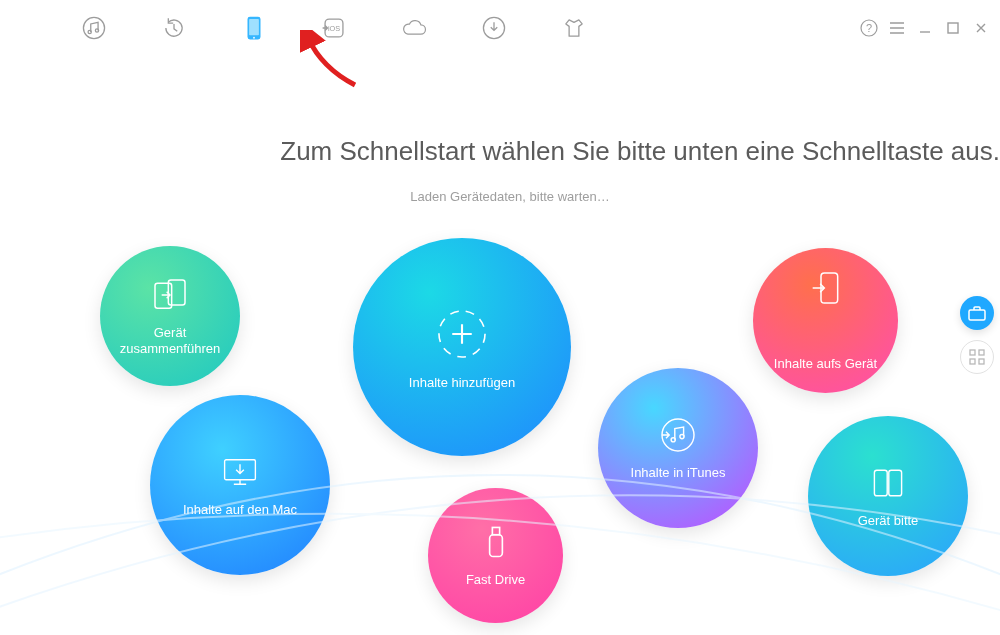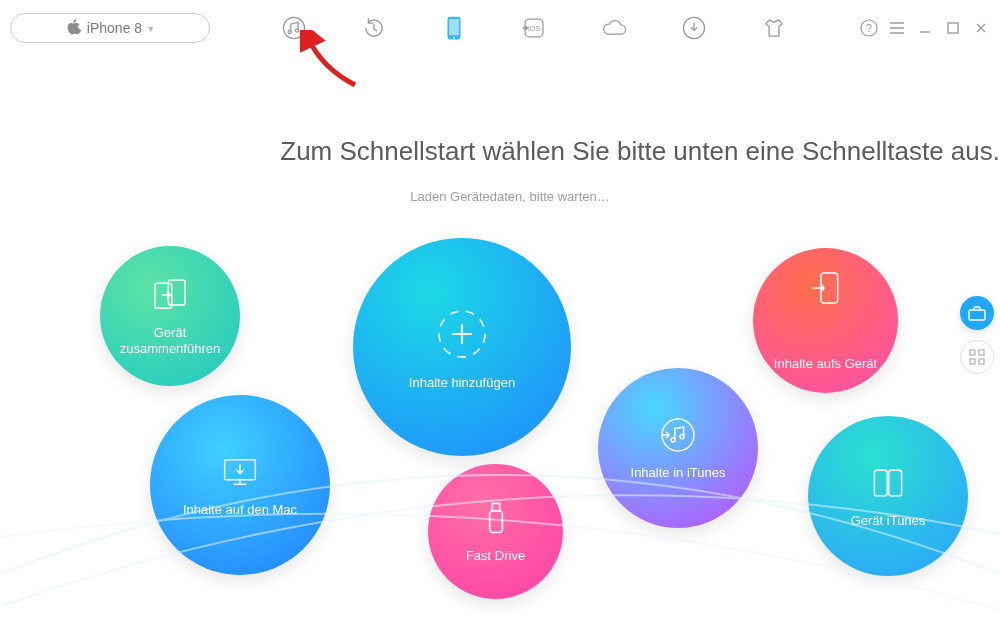--- a/index.html
+++ b/index.html
@@ -93,21 +93,21 @@
   .bubble svg { width:40px; height:40px; stroke:#fff; fill:none; stroke-width:1.8; }
   .bubble .lbl { padding:0 8px; line-height:1.25; }
 
   .b-merge  { left:100px; top:246px; width:140px; height:140px;
               background: radial-gradient(circle at 35% 30%, #5be3a6, #1fc8c2); }
   .b-mac    { left:150px; top:395px; width:180px; height:180px;
               background: radial-gradient(circle at 40% 30%, #3fd0ff, #1f7dff); }
   .b-add    { left:353px; top:238px; width:218px; height:218px;
               background: radial-gradient(circle at 35% 25%, #1cd9e6, #1f87ff); }
   .b-add svg { width:62px; height:62px; }
-  .b-fast   { left:428px; top:464px; width:135px; height:135px;
+  .b-fast   { left:428px; top:488px; width:135px; height:135px;
               background: radial-gradient(circle at 40% 30%, #ff6fa7, #ff3fa5); }
   .b-itunes { left:598px; top:368px; width:160px; height:160px;
               background: radial-gradient(circle at 35% 25%, #48d7ff, #c448ff); }
   .b-todev  { left:753px; top:248px; width:145px; height:145px;
               background: radial-gradient(circle at 40% 25%, #ff6f4d, #ff4db0); gap: 48px; }
   .b-clone  { left:808px; top:416px; width:160px; height:160px;
               background: radial-gradient(circle at 40% 25%, #2be0d0, #2ba0ff); }
 
   
   .sidetab {
@@ -122,29 +122,20 @@
   .st1 { top:296px; background:#1fa8ff; color:#fff; box-shadow:0 3px 8px rgba(0,0,0,0.12);}
   .st2 { top:340px; background:#fff; color:#b8b8b8; border:1px solid #e2e2e2; }
 
   
   .bg-arcs { position:absolute; left:0; bottom:0; width:100%; height:240px; pointer-events:none; opacity:0.55;}
 </style>
 </head>
 <body>
 
 <div class="toolbar">
-  <div class="device-pill">
-    <span class="apple-icon">
-      <svg width="14" height="16" viewBox="0 0 14 16">
-          <path fill="#8b8b8b" d="M10.7 8.5c0-2 1.6-2.9 1.7-3-1-1.4-2.4-1.6-2.9-1.6-1.2-.1-2.4.7-3 .7-.6 0-1.6-.7-2.6-.7C2.5 3.9.6 5.2.6 8c0 1 .2 2 .6 3 .5 1.3 2.2 4.4 4 4.3.9 0 1.5-.6 2.6-.6 1.1 0 1.7.6 2.6.6 1.8 0 3.3-2.9 3.8-4.2-2.4-1.1-2.5-2.5-2.5-2.6zM8.7 2.5C9.5 1.6 9.4.3 9.4.3 8.6.3 7.6.9 7 1.6c-.6.7-.8 1.7-.7 2.1.9.1 1.8-.5 2.4-1.2z"></path>
-        </svg>
-    </span>
-    <span>iPhone 8</span>
-    <span class="chev">▾</span>
-  </div>
 
   <div class="nav">
     <div class="nav-btn">
       <svg viewBox="0 0 32 32">
           <circle cx="16" cy="16" r="13" fill="none" stroke="#9c9c9c" stroke-width="1.6"></circle>
           <path d="M12 21V11l9-2v10" fill="none" stroke="#9c9c9c" stroke-width="1.6"></path>
           <circle cx="10.7" cy="21" r="2" fill="none" stroke="#9c9c9c" stroke-width="1.6"></circle>
           <circle cx="19.7" cy="19" r="2" fill="none" stroke="#9c9c9c" stroke-width="1.6"></circle>
         </svg>
     </div>
@@ -280,21 +271,21 @@
       <path d="M4 24h14m-5-5 5 5-5 5"></path>
     </svg>
   <span class="lbl">Inhalte aufs Gerät</span>
 </div>
 
 <div class="bubble b-clone">
   <svg viewBox="0 0 50 48">
       <rect x="8" y="8" width="16" height="32" rx="3"></rect>
       <rect x="26" y="8" width="16" height="32" rx="3"></rect>
     </svg>
-  <span class="lbl">Gerät iTunes</span>
+  <span class="lbl">Gerät bitte</span>
 </div>
 
 <div class="sidetab st1">
   <svg width="18" height="16" viewBox="0 0 18 16">
       <rect x="1" y="5" width="16" height="10" rx="1.5" fill="none" stroke="#fff" stroke-width="1.5"></rect>
       <path d="M6 5V3a1 1 0 0 1 1-1h4a1 1 0 0 1 1 1v2" fill="none" stroke="#fff" stroke-width="1.5"></path>
     </svg>
 </div>
 <div class="sidetab st2">
   <svg width="16" height="16" viewBox="0 0 16 16">

